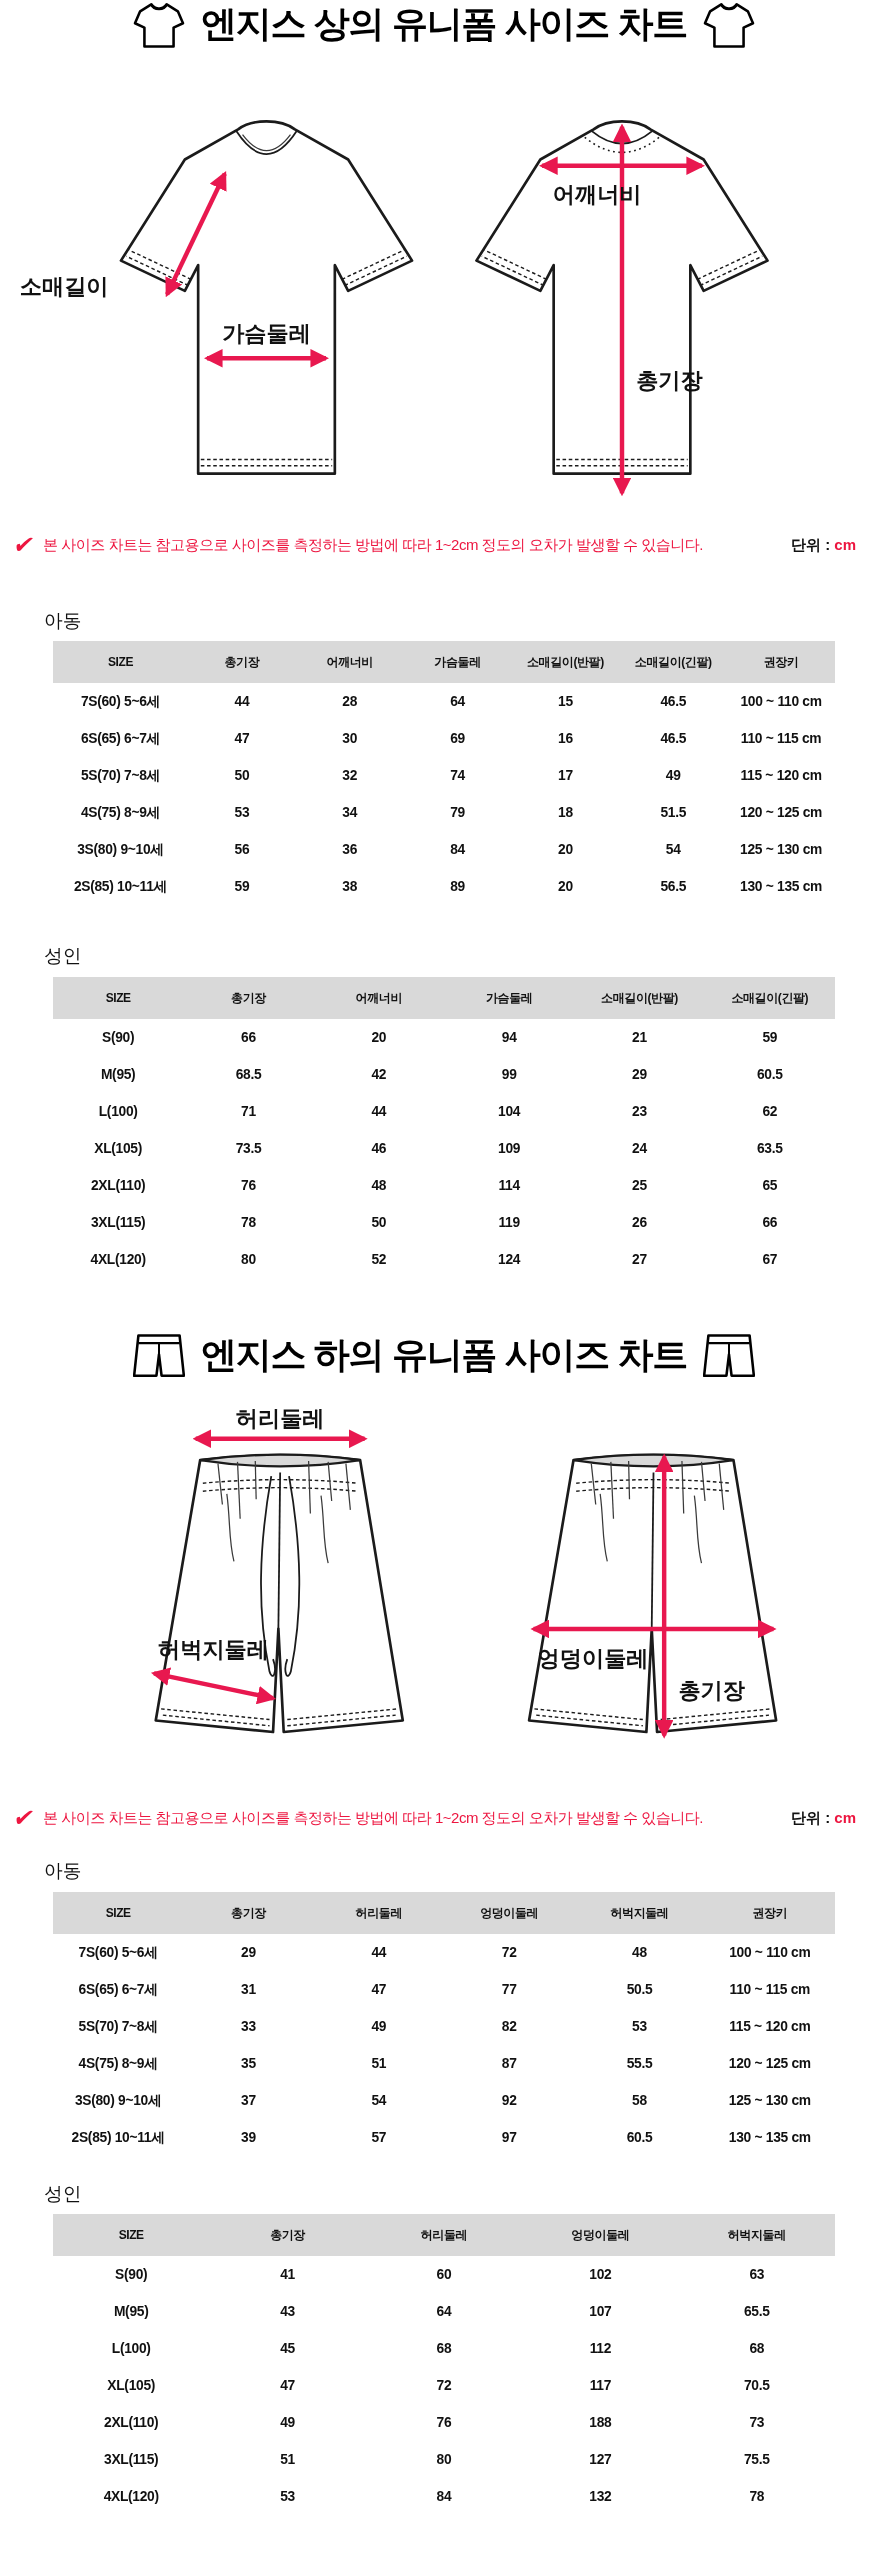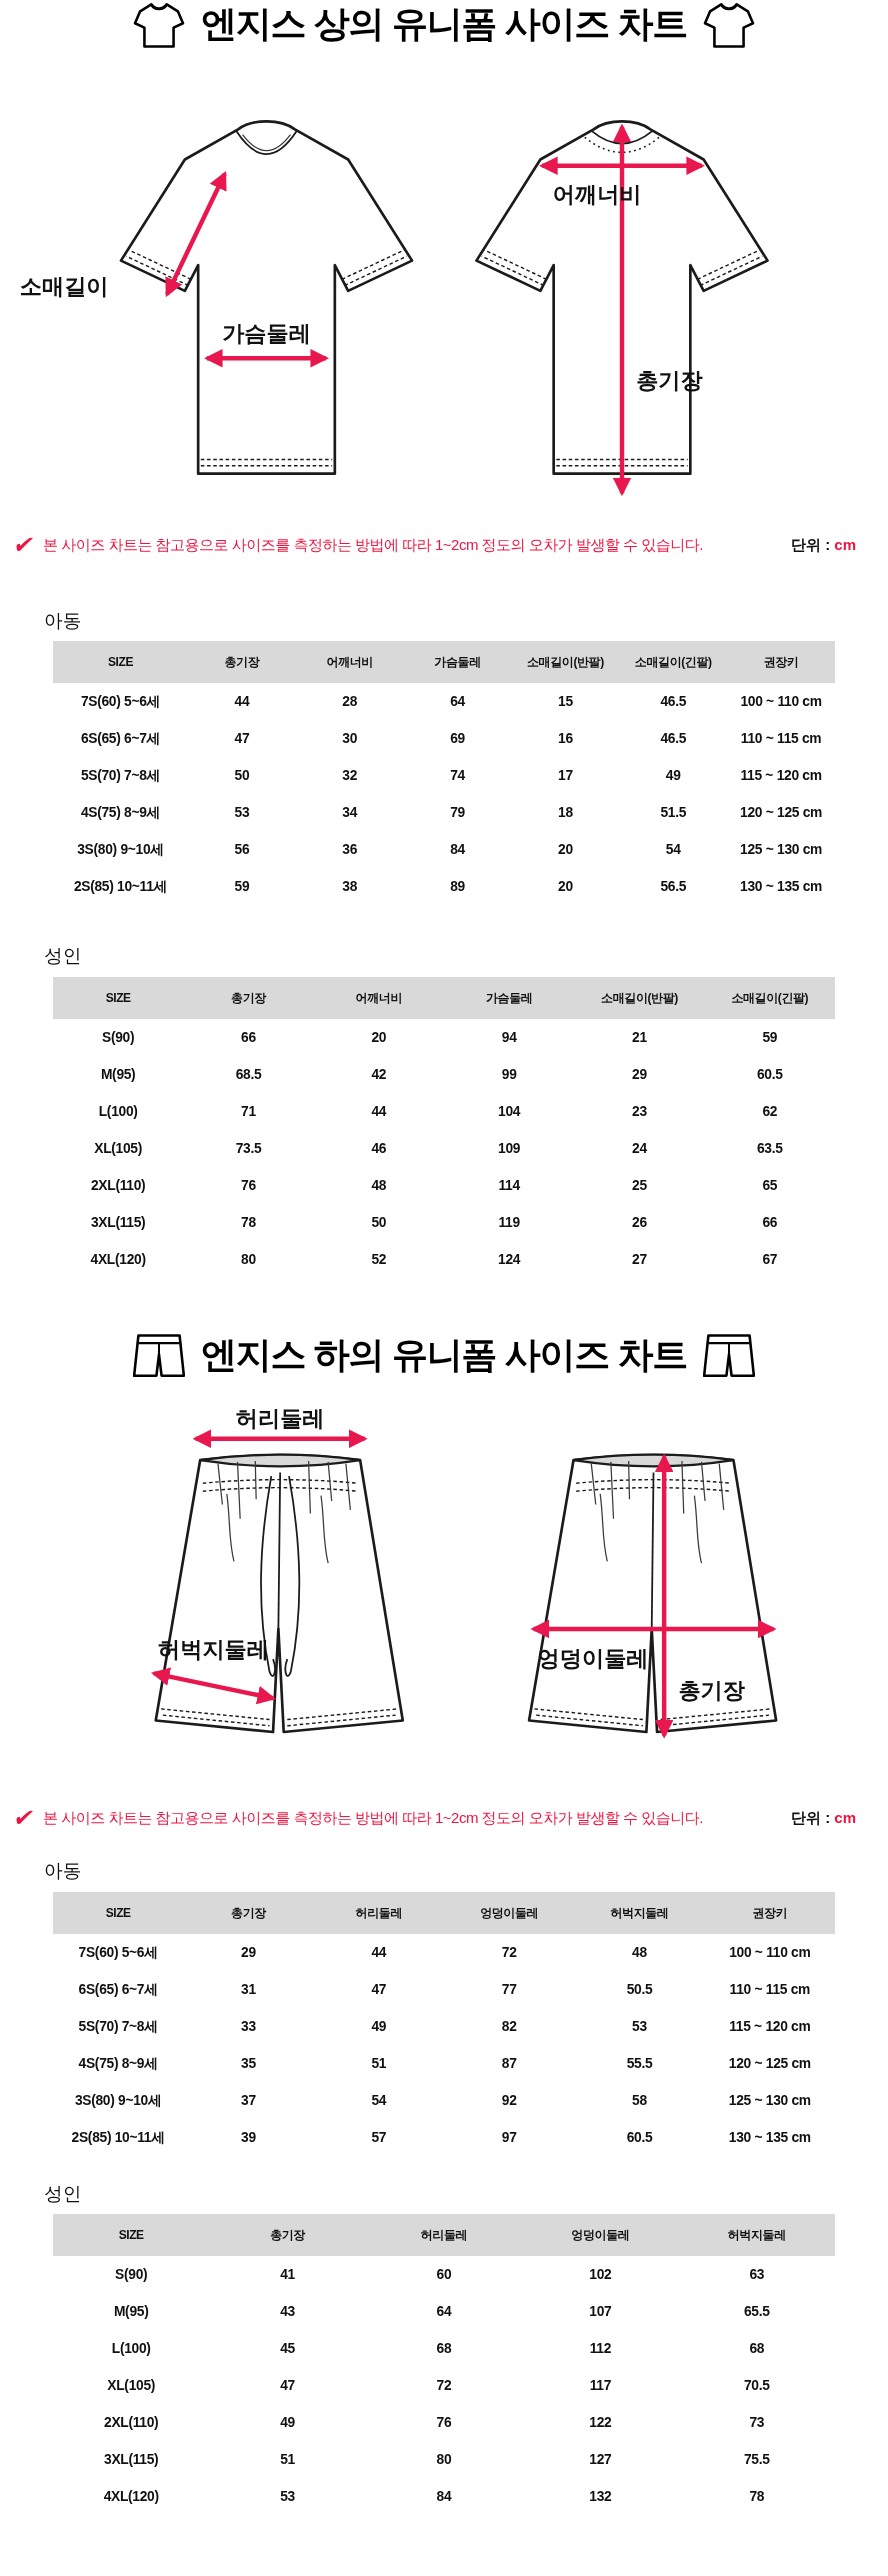--- a/index.html
+++ b/index.html
@@ -433,21 +433,21 @@
         <td>XL(105)</td>
         <td>47</td>
         <td>72</td>
         <td>117</td>
         <td>70.5</td>
       </tr>
       <tr>
         <td>2XL(110)</td>
         <td>49</td>
         <td>76</td>
-        <td>122</td>
+        <td>188</td>
         <td>73</td>
       </tr>
       <tr>
         <td>3XL(115)</td>
         <td>51</td>
         <td>80</td>
         <td>127</td>
         <td>75.5</td>
       </tr>
       <tr>

